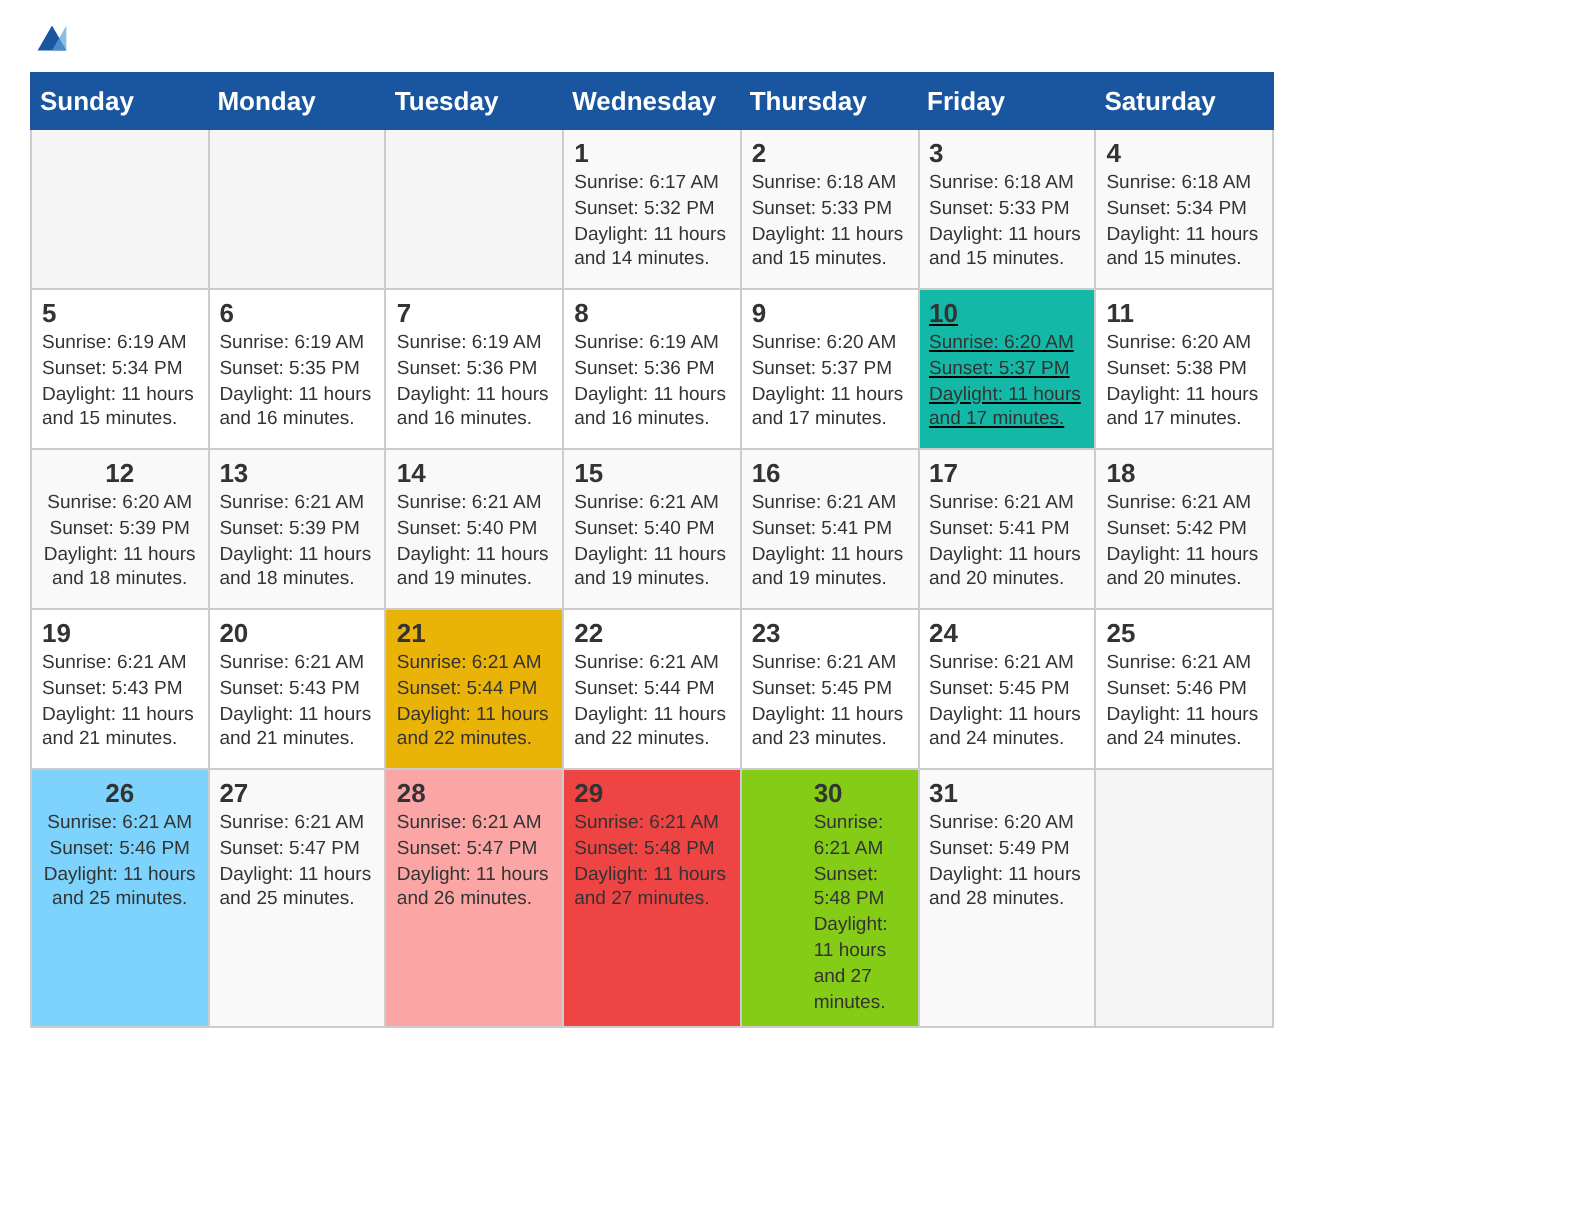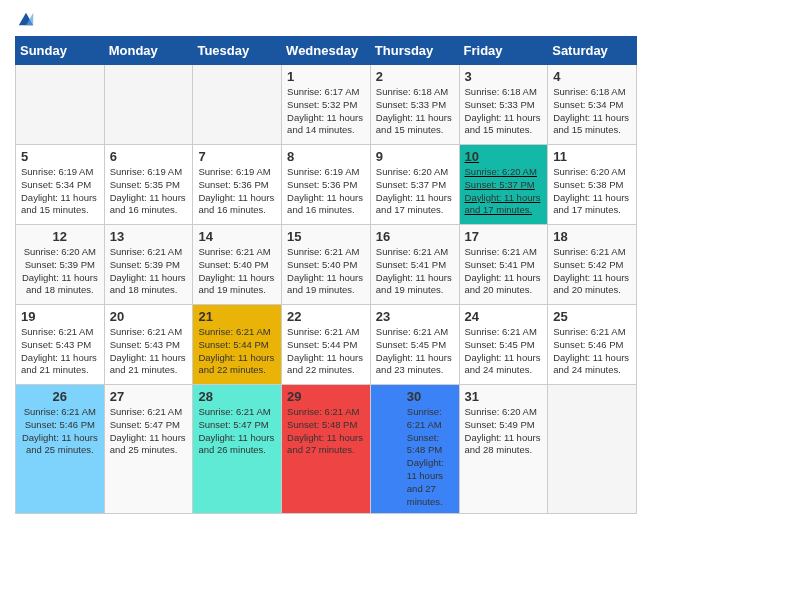--- a/index.html
+++ b/index.html
@@ -327,35 +327,35 @@
 Daylight: 11 hours
 and 25 minutes.</div>
           </td>
           <td style="background: rgb(249, 249, 249);">
             <span class="day-number">27</span>
             <div class="day-info" style="white-space: pre-line;">Sunrise: 6:21 AM
 Sunset: 5:47 PM
 Daylight: 11 hours
 and 25 minutes.</div>
           </td>
-          <td style="background: #5eead4; margin-left: 32px;">
+          <td style="background: #fca5a5; margin-left: 32px;">
             <span class="day-number">28</span>
             <div class="day-info" style="white-space: pre-line;">Sunrise: 6:21 AM
 Sunset: 5:47 PM
 Daylight: 11 hours
 and 26 minutes.</div>
           </td>
           <td style="background: #ef4444;">
             <span class="day-number">29</span>
             <div class="day-info" style="white-space: pre-line;">Sunrise: 6:21 AM
 Sunset: 5:48 PM
 Daylight: 11 hours
 and 27 minutes.</div>
           </td>
-          <td style="background: #3b82f6; padding-left: 36px;">
+          <td style="background: #84cc16; padding-left: 36px;">
             <span class="day-number">30</span>
             <div class="day-info" style="white-space: pre-line;">Sunrise: 6:21 AM
 Sunset: 5:48 PM
 Daylight: 11 hours
 and 27 minutes.</div>
           </td>
           <td style="background: rgb(249, 249, 249);">
             <span class="day-number">31</span>
             <div class="day-info" style="white-space: pre-line;">Sunrise: 6:20 AM
 Sunset: 5:49 PM

